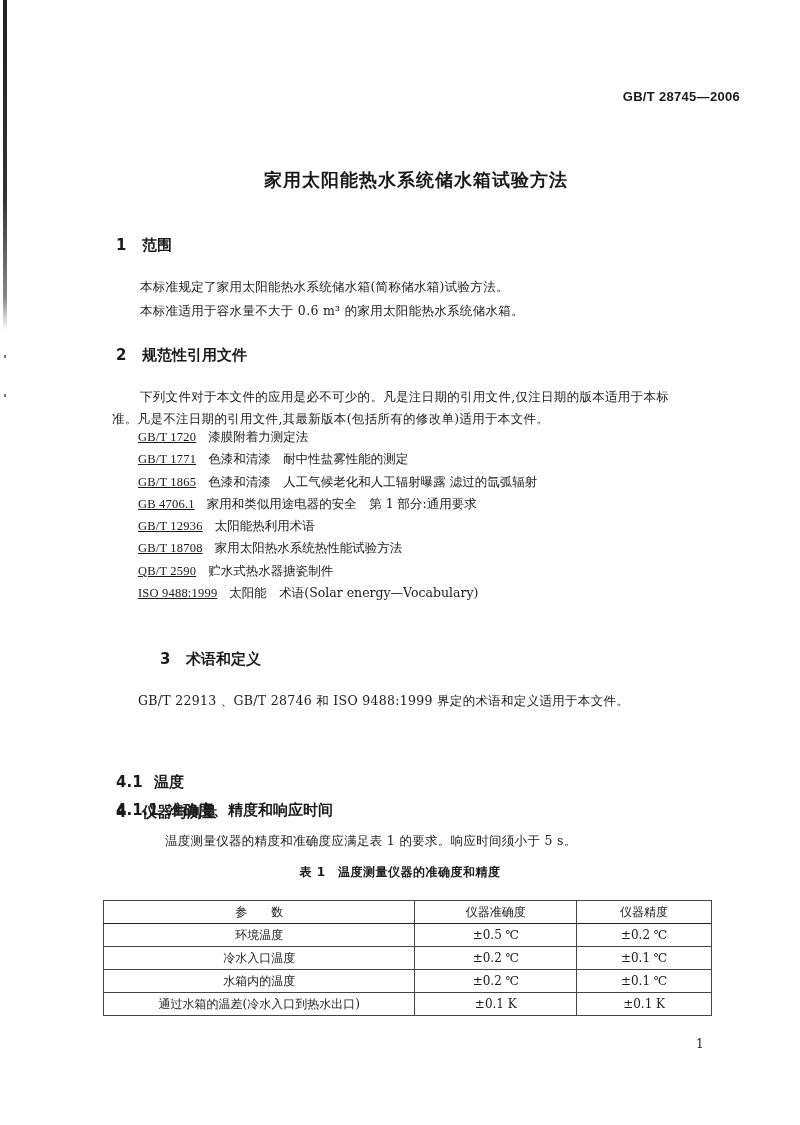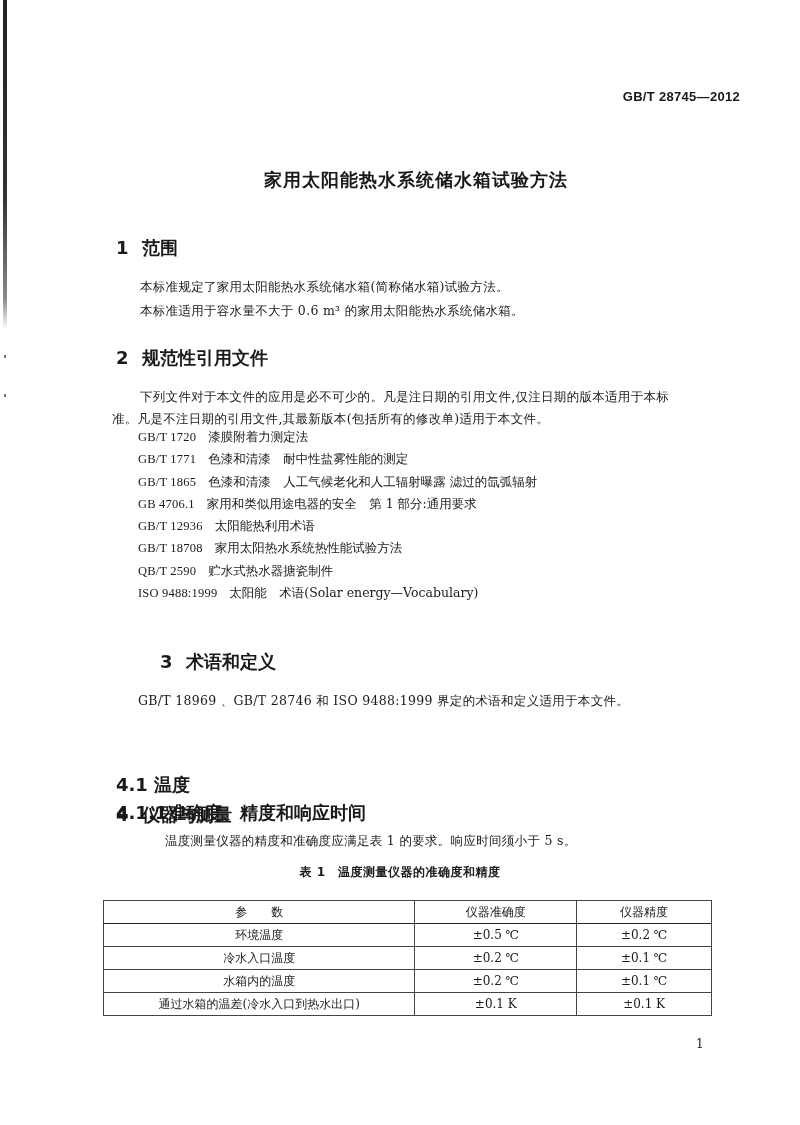--- a/index.html
+++ b/index.html
@@ -41,42 +41,42 @@
       text-align: center;
       font-family: "DejaVu Sans", sans-serif;
       font-weight: bold;
       font-size: 18px;
       letter-spacing: 1px;
     }
     .heading {
       position: absolute;
       font-family: "DejaVu Sans", sans-serif;
       font-weight: bold;
-      font-size: 18px;
+      font-size: 15px;
     }
     .heading .num { display: inline-block; }
     .para {
       position: absolute;
       font-size: 12.5px;
       line-height: 21px;
       letter-spacing: 0.3px;
       white-space: nowrap;
     }
     .ref-list {
       position: absolute;
       left: 138px;
       top: 426px;
       font-size: 12.5px;
       line-height: 21.3px;
       margin: 0;
       padding: 0;
       list-style: none;
       white-space: nowrap;
     }
-    .ref-list li .code { font-family: "Liberation Serif", serif; letter-spacing: 0.2px; }
+    .ref-list li .code { font-family: "Liberation Serif", serif; letter-spacing: 0.2px; text-decoration: underline; }
     .ref-list li .sep { display: inline-block; width: 12px; }
     .table-caption {
       position: absolute;
       top: 864px;
       left: 0;
       width: 800px;
       text-align: center;
       font-family: "DejaVu Sans", sans-serif;
       font-weight: bold;
       font-size: 12px;
@@ -109,21 +109,21 @@
       font-size: 12px;
     }
   </style>
 </head>
 <body>
 
 <div class="scan-edge"></div>
 <div class="scan-dot" style="left:4px;top:355px;"></div>
 <div class="scan-dot" style="left:4px;top:394px;"></div>
 
-<div class="std-code">GB/T 28745—2012</div>
+<div class="std-code">GB/T 28745—2006</div>
 
 <div class="doc-title">家用太阳能热水系统储水箱试验方法</div>
 
 <div class="heading" style="top:236px;left:116px;">
   <span class="num" style="width:26px;">1</span><span>范围</span>
 </div>
 <div class="para" style="top:276px;left:140px;text-align:center;">本标准规定了家用太阳能热水系统储水箱(简称储水箱)试验方法。</div>
 <div class="para" style="top:300px;left:140px;">本标准适用于容水量不大于 0.6 m³ 的家用太阳能热水系统储水箱。</div>
 
 <div class="heading" style="top:346px;left:116px;">
@@ -139,21 +139,21 @@
   <li><span class="code">GB 4706.1</span><span class="sep"></span><span>家用和类似用途电器的安全　第 1 部分:通用要求</span></li>
   <li><span class="code">GB/T 12936</span><span class="sep"></span><span>太阳能热利用术语</span></li>
   <li><span class="code">GB/T 18708</span><span class="sep"></span><span>家用太阳热水系统热性能试验方法</span></li>
   <li><span class="code">QB/T 2590</span><span class="sep"></span><span>贮水式热水器搪瓷制件</span></li>
   <li><span class="code">ISO 9488:1999</span><span class="sep"></span><span>太阳能　术语(Solar energy—Vocabulary)</span></li>
 </ul>
 
 <div class="heading" style="top:650px;left:116px;margin-left:44px;">
   <span class="num" style="width:26px;">3</span><span>术语和定义</span>
 </div>
-<div class="para" style="top:690px;left:138px;">GB/T 18969 、GB/T 28746 和 ISO 9488:1999 界定的术语和定义适用于本文件。</div>
+<div class="para" style="top:690px;left:138px;">GB/T 22913 、GB/T 28746 和 ISO 9488:1999 界定的术语和定义适用于本文件。</div>
 
 <div class="heading" style="top:762px;left:116px;margin-top:41px;">
   <span class="num" style="width:26px;">4</span><span>仪器与测量</span>
 </div>
 <div class="heading" style="top:773px;left:116px;">
   <span class="num" style="width:38px;">4.1</span><span>温度</span>
 </div>
 <div class="heading" style="top:801px;left:116px;">
   <span class="num" style="width:52px;">4.1.1</span><span>准确度、精度和响应时间</span>
 </div>

